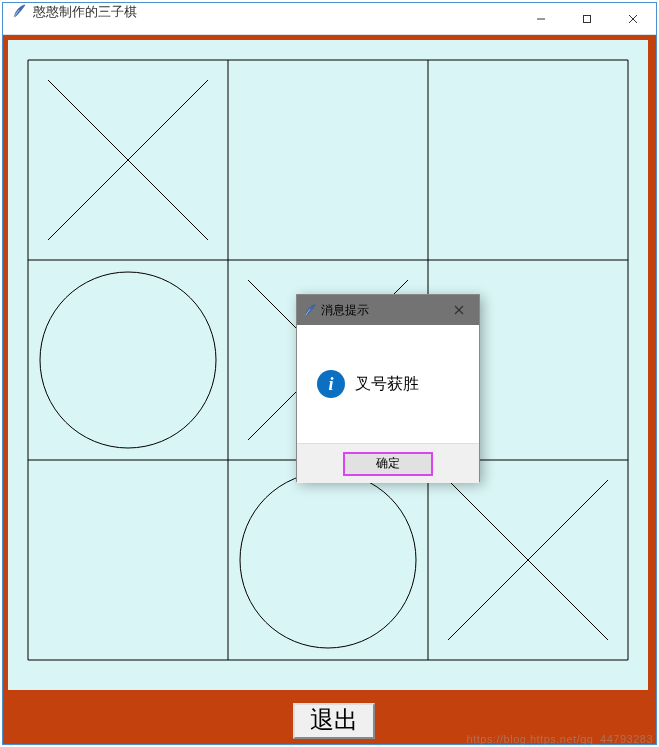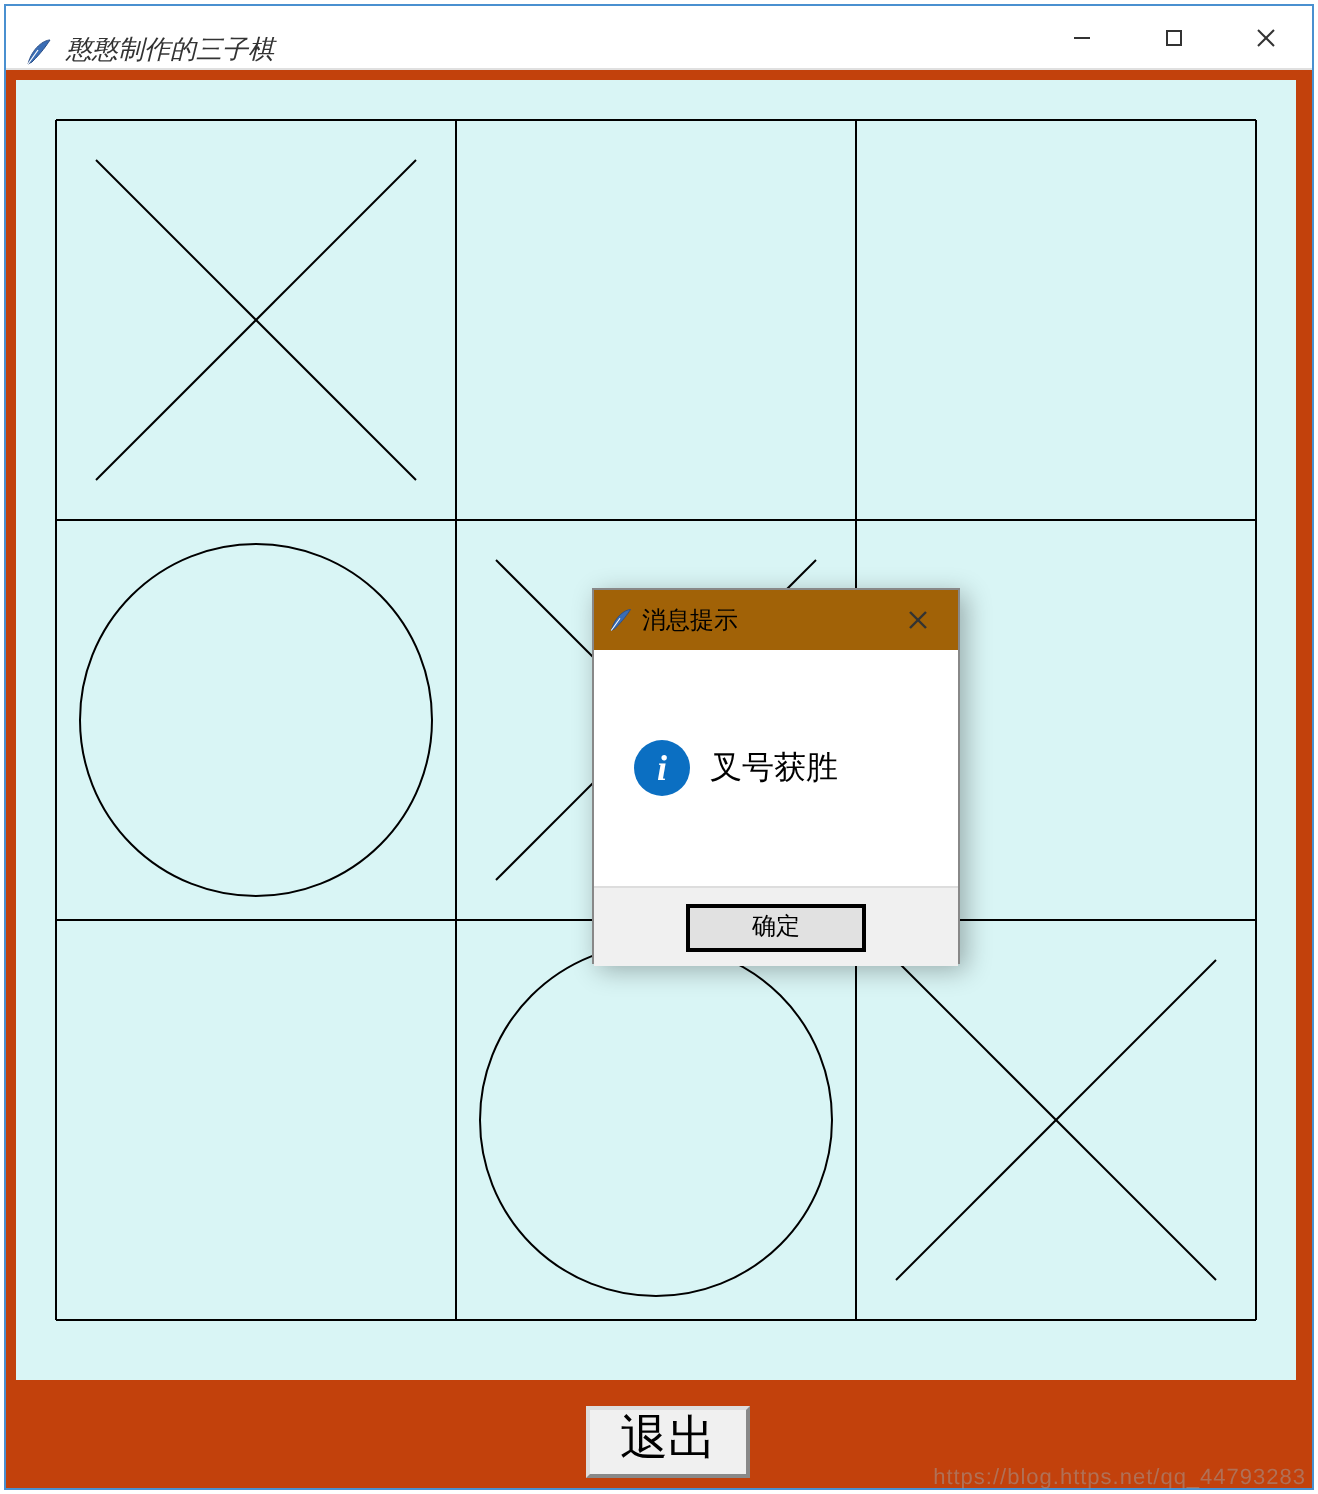--- a/index.html
+++ b/index.html
@@ -18,24 +18,23 @@
       top: 2px;
       width: 655px;
       height: 743px;
       border: 1px solid #4a90d0;
       background: #fff;
     }
     .titlebar {
       height: 32px;
       background: #fff;
       display: flex;
-      align-items: flex-end;
+      align-items: flex-start;
       padding-left: 8px;
       border-bottom: 1px solid #e0e0e0;
-      font-style: italic;
     }
     .titlebar .feather {
       width: 16px;
       height: 16px;
       flex-shrink: 0;
     }
     .titlebar .title {
       margin-left: 6px;
       font-size: 13px;
       color: #333;
@@ -90,21 +89,21 @@
       height: 188px;
       background: #fff;
       border: 1px solid #888;
       box-shadow: 3px 3px 12px rgba(0,0,0,0.3);
     }
     .dialog-titlebar {
       height: 30px;
       display: flex;
       align-items: center;
       padding-left: 6px;
-      background: #a16207;
+      background: #737373;
     }
     .dialog-titlebar .feather {
       width: 14px;
       height: 14px;
     }
     .dialog-titlebar .dtitle {
       margin-left: 4px;
       font-size: 12px;
       flex: 1;
     }
@@ -144,21 +143,21 @@
       height: 40px;
       background: #f0f0f0;
       display: flex;
       align-items: center;
       justify-content: center;
       border-top: 1px solid #ddd;
     }
     .ok-btn {
       width: 90px;
       height: 24px;
-      border: 2px solid #000000;
+      border: 2px solid #d946ef;
       background: #e1e1e1;
       font-size: 12px;
       cursor: pointer;
       display: flex;
       align-items: center;
       justify-content: center;
     }
     .watermark {
       position: absolute;
       right: 6px;

